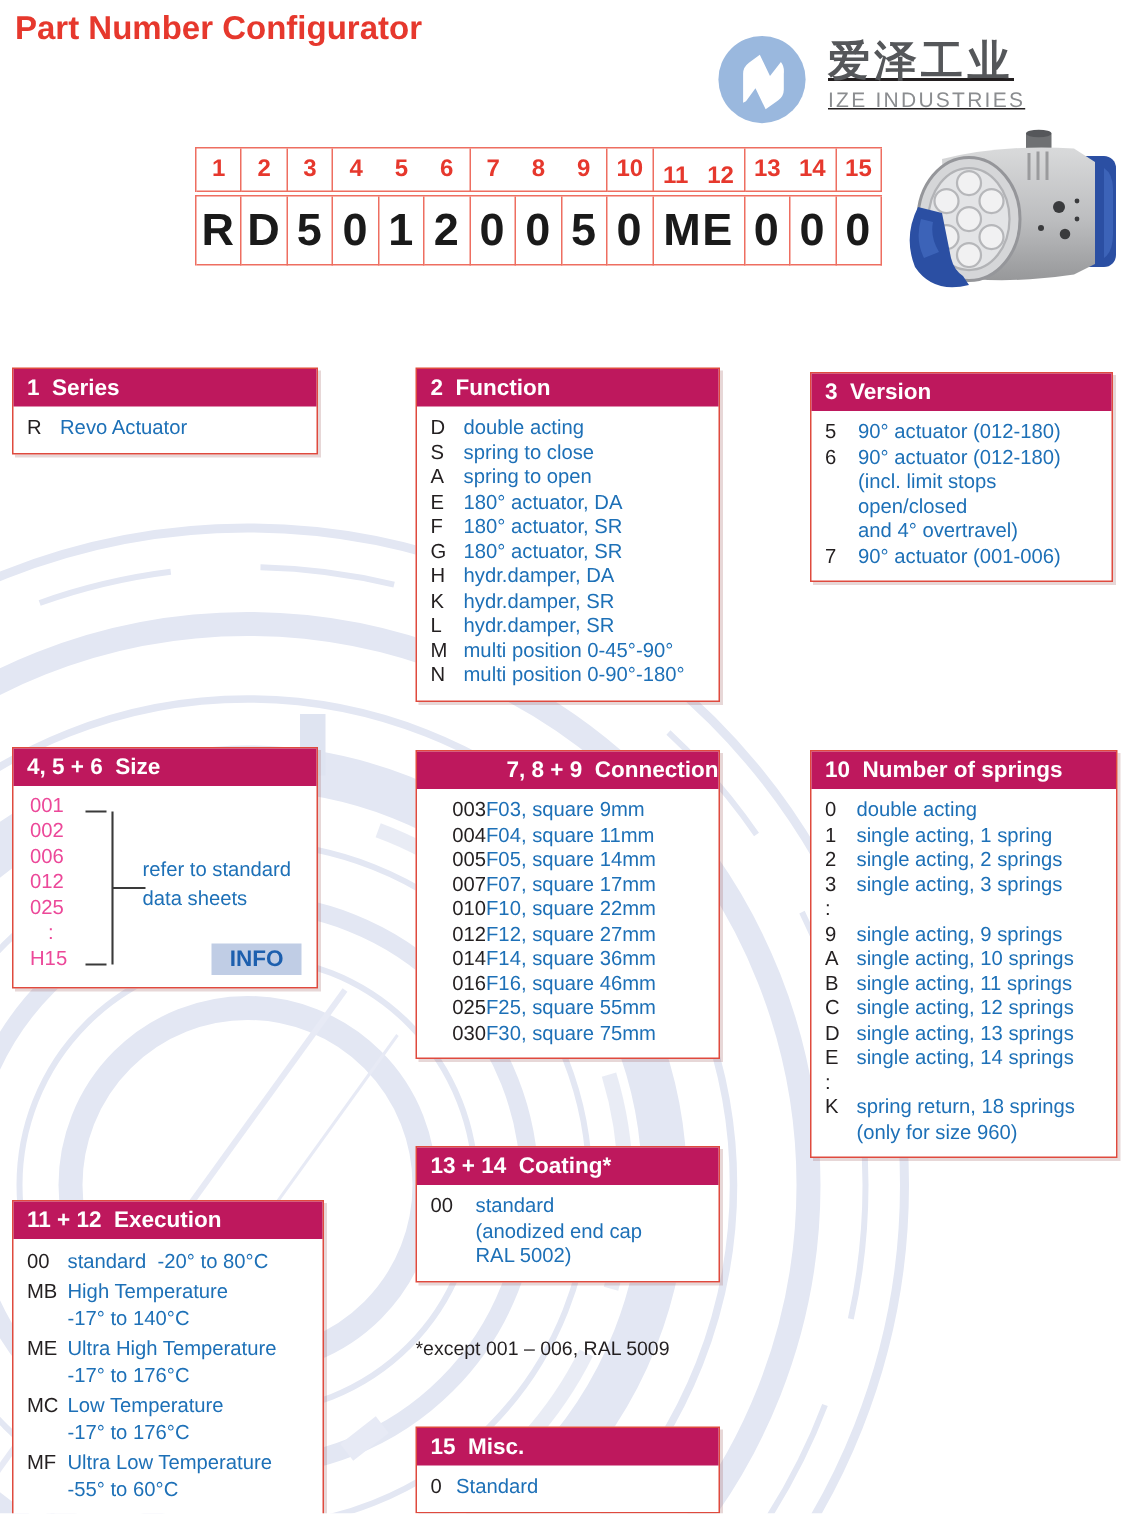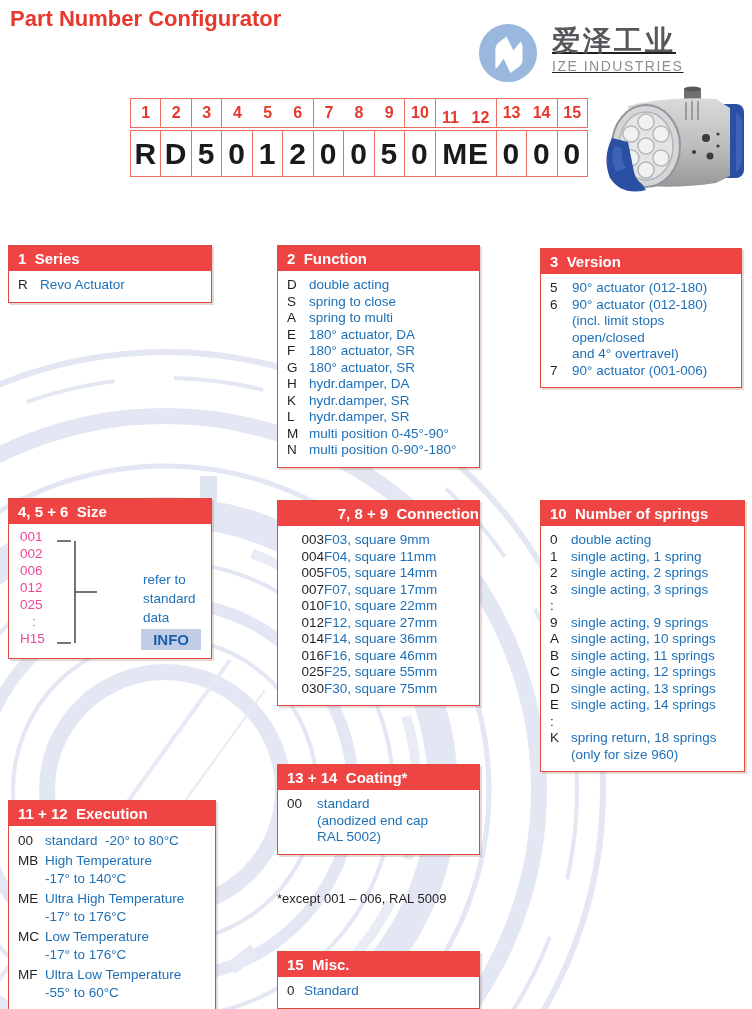--- a/index.html
+++ b/index.html
@@ -23,39 +23,39 @@
         border-right:1px solid #ee6e61;border-bottom:1px solid #ee6e61;
         color:#e6382d;font-weight:bold;font-size:16px;}
   .pn-h.grp{justify-content:space-around;}
   .pn-values{margin-top:2px;}
   .pn-v{height:45px;display:flex;align-items:center;justify-content:center;
         border-right:1px solid #ee6e61;border-bottom:1px solid #ee6e61;
         color:#1a1a1a;font-weight:bold;font-size:30px;letter-spacing:1px;}
 
   
   .box{position:absolute;background:#fff;border:1px solid #df4a3e;box-shadow:2px 2px 0 rgba(170,110,110,0.28);}
-  .box-header{background:#ef4444;color:#fff;font-weight:bold;font-size:15px;
+  .box-header{background:#be185d;color:#fff;font-weight:bold;font-size:15px;
               padding:4px 0 4px 9px;white-space:pre;line-height:17px;}
   .box-body{padding:6px 6px 8px 9px;}
   .row{display:flex;font-size:13.5px;line-height:16.5px;}
   .row .code{flex:none;width:22px;color:#231f20;white-space:pre;}
   .row .desc{color:#1d70b7;white-space:pre-wrap;}
   .box-connection .row .code{width:37px;}
   .box-springs .row .code{width:21px;}
   .box-execution .row{line-height:18px;margin-bottom:2px;}
   .box-execution .row .code{width:27px;}
   .box-coating .row .code{width:30px;}
   .box-misc .row .code{width:17px;}
 
   
   .size-body{position:relative;height:124px;padding:4px 6px 6px 11px;}
   .size-codes{font-size:13.5px;line-height:17px;color:#ec4899;}
   .size-codes div{height:17px;}
   .size-codes div:nth-child(6){padding-left:12px;}
-  .size-note{position:absolute;left:86px;top:46px;font-size:13.5px;line-height:19px;color:#1d70b7;margin-left:48px;}
+  .size-note{position:absolute;left:86px;top:46px;font-size:13.5px;line-height:19px;color:#1d70b7;}
   .info-btn{position:absolute;right:10px;bottom:8px;background:#c0cde5;color:#1d5fae;
             font-weight:bold;font-size:15px;padding:2px 12px;cursor:pointer;}
   .bracket{position:absolute;left:40px;top:4px;}
 
   .footnote{position:absolute;left:277px;top:891px;font-size:13px;color:#231f20;}
 
   .actuator{position:absolute;left:598px;top:86px;}
 </style>
 </head>
 <body>
@@ -210,21 +210,21 @@
           <div class="row">
             <span class="code">D</span>
             <span class="desc">double acting</span>
           </div>
           <div class="row">
             <span class="code">S</span>
             <span class="desc">spring to close</span>
           </div>
           <div class="row">
             <span class="code">A</span>
-            <span class="desc">spring to multi</span>
+            <span class="desc">spring to open</span>
           </div>
           <div class="row">
             <span class="code">E</span>
             <span class="desc">180° actuator, DA</span>
           </div>
           <div class="row">
             <span class="code">F</span>
             <span class="desc">180° actuator, SR</span>
           </div>
           <div class="row">

